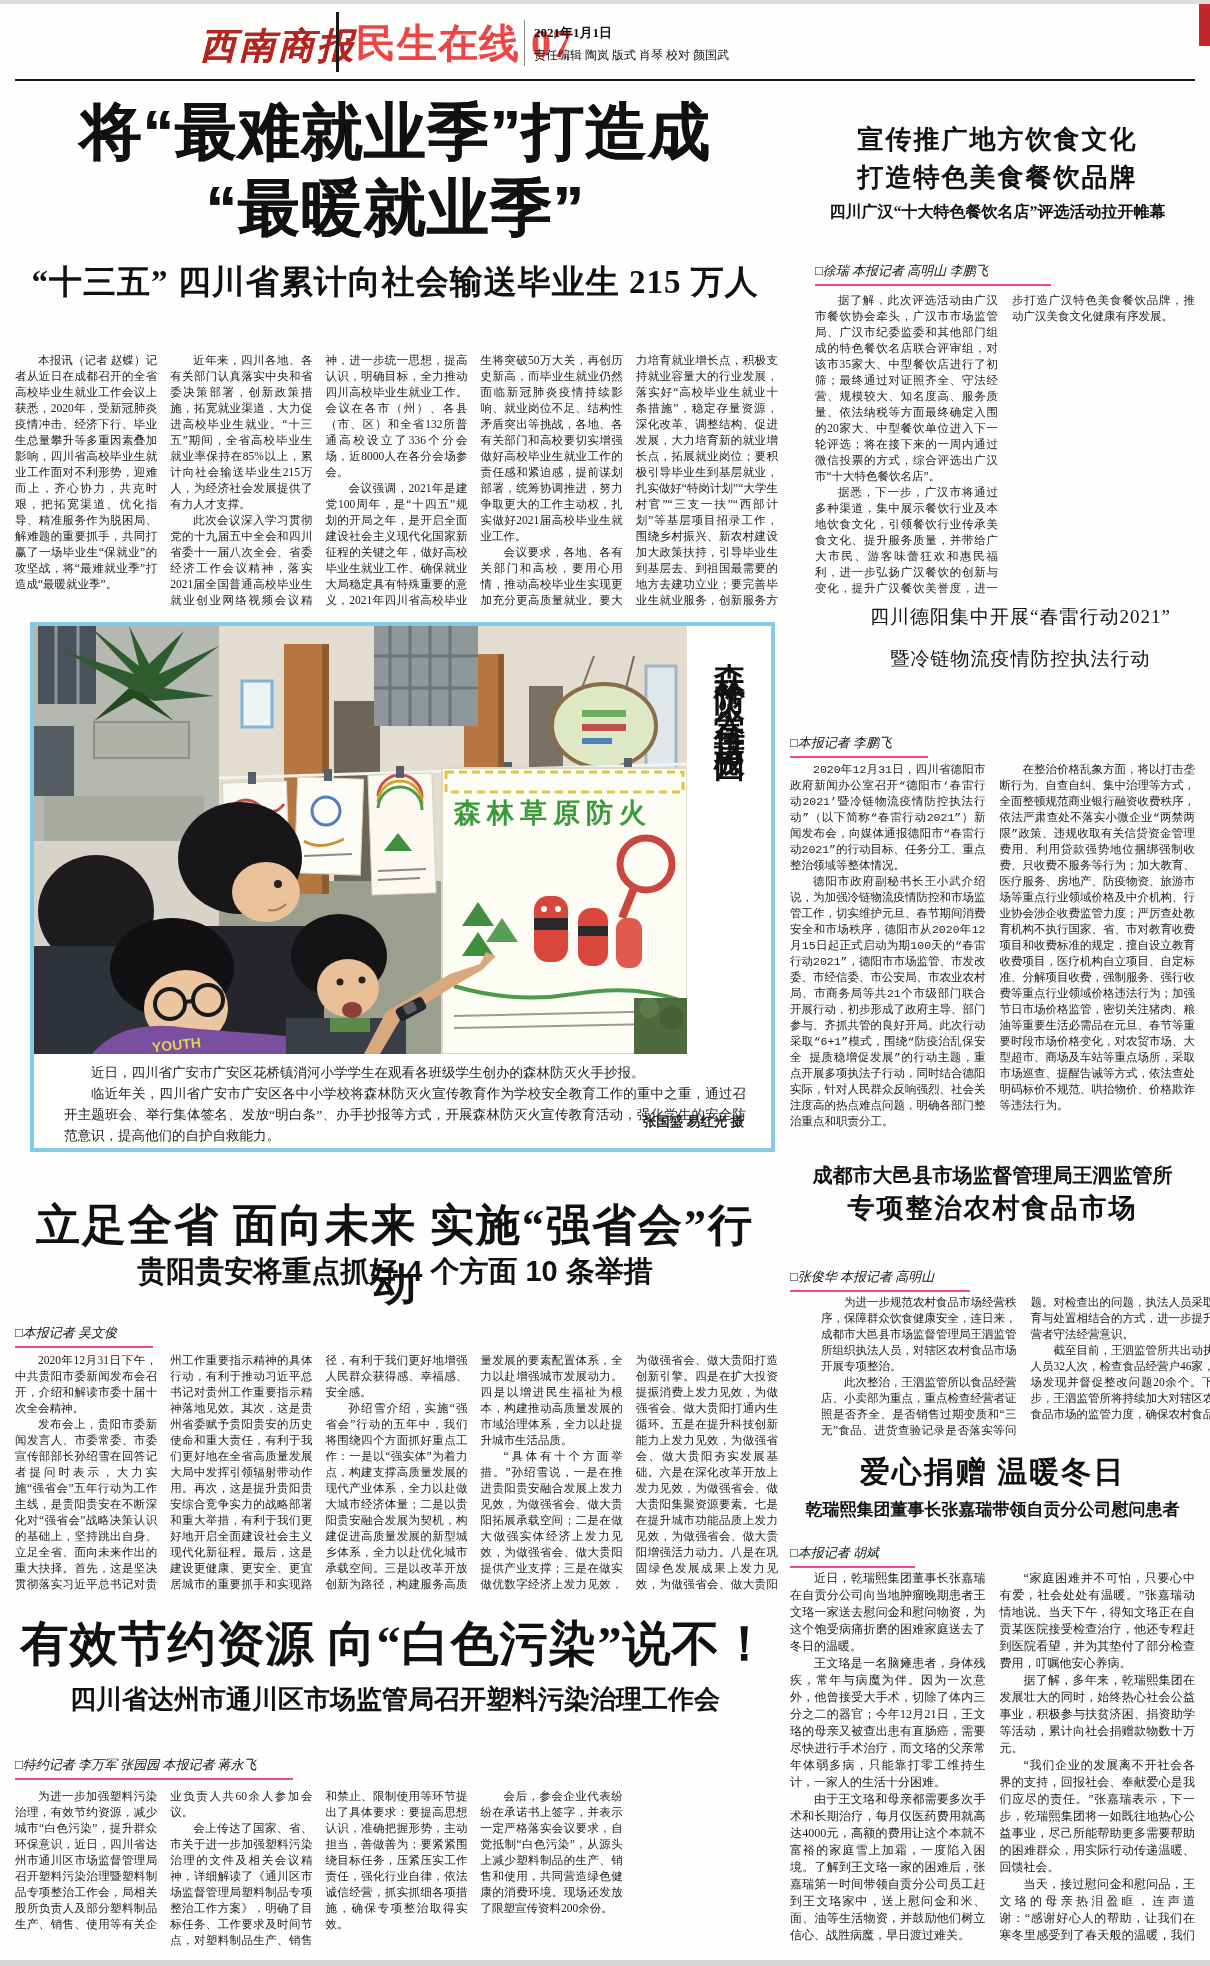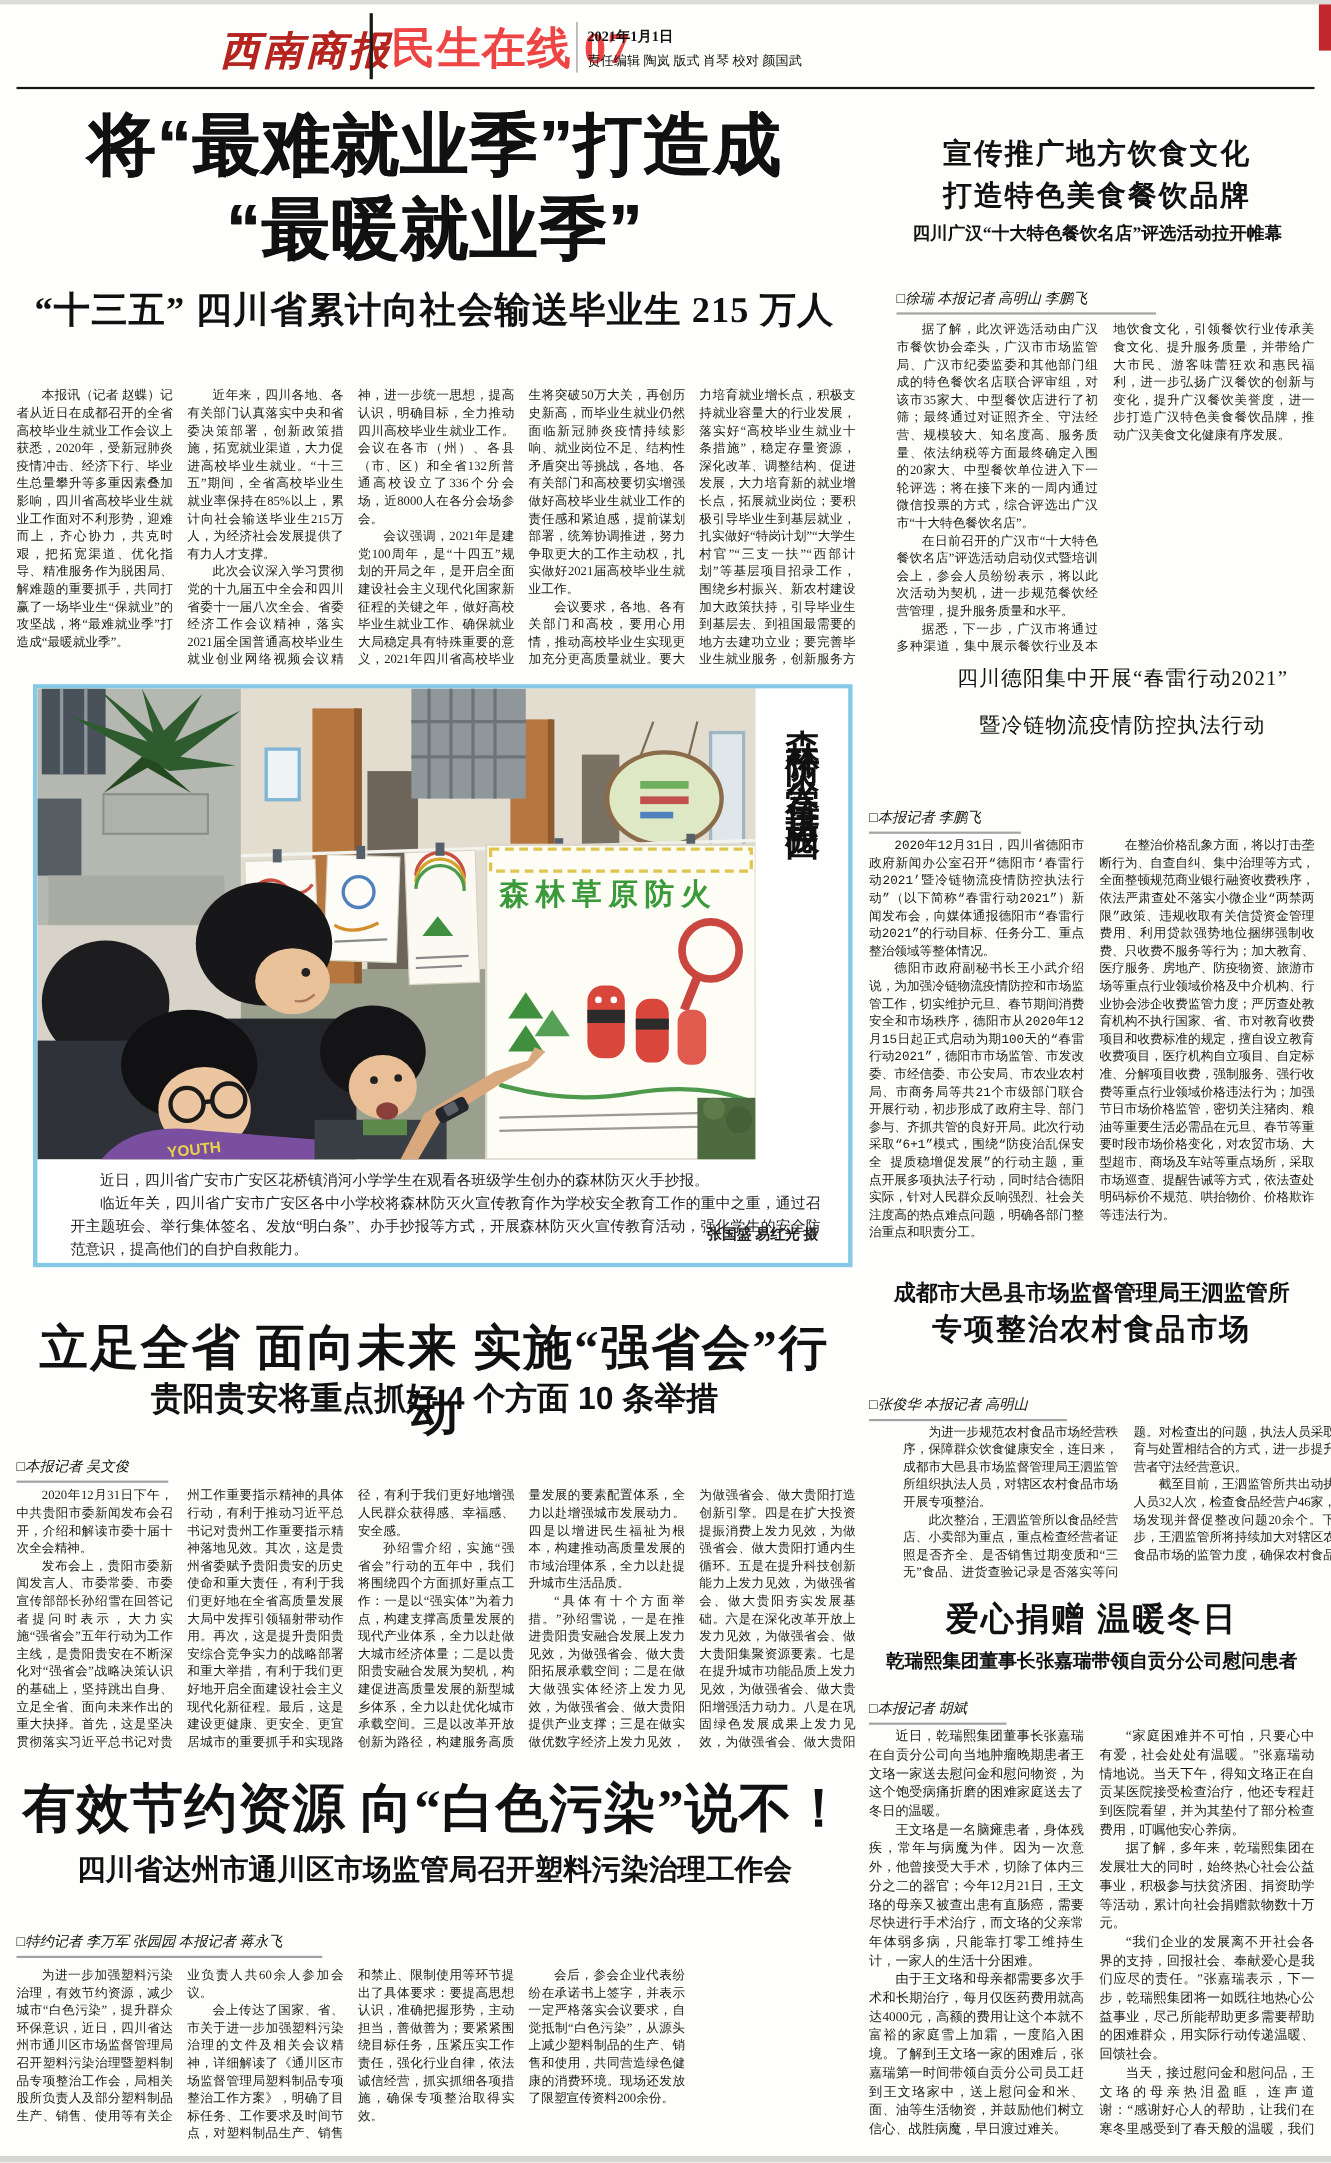--- a/index.html
+++ b/index.html
@@ -15,21 +15,21 @@
   .section-title{position:absolute;left:356px;top:16px;font-size:40px;font-weight:900;letter-spacing:1px;color:#ef4444;}
   .m-div2{position:absolute;left:524px;top:20px;width:1px;height:46px;background:#8a8a8a;}
   .m-date{position:absolute;left:534px;top:24px;font-size:13px;font-weight:700;}
   .m-staff{position:absolute;left:534px;top:47px;font-size:12px;}
   .corner-red{position:absolute;left:1199px;top:4px;width:11px;height:42px;background:#c1272d;}
   .head-rule{position:absolute;left:15px;top:79px;width:1180px;height:2px;background:#161616;}
 
   
   .hl-sans{font-family:"Liberation Sans","DejaVu Sans",sans-serif;}
   .center{text-align:center;}
-  .byline{position:absolute;font-size:13px;font-style:italic;border-bottom:2px solid #a3a3a3;
+  .byline{position:absolute;font-size:13px;font-style:italic;border-bottom:2px solid #ec4899;
           padding:0 36px 4px 0;white-space:nowrap;}
   .body-cols{position:absolute;font-size:11.5px;line-height:16px;text-align:justify;overflow:hidden;
              column-fill:auto;color:#1a1a1a;}
   .body-cols p{margin:0;text-indent:2em;}
 
   
   .a1-h{position:absolute;left:15px;width:760px;font-size:62px;font-weight:900;letter-spacing:1px;
         text-shadow:0.8px 0 #000;}
   .a1-h1{top:90px;} .a1-h2{top:166px;}
   .a1-sub{position:absolute;left:15px;top:260px;width:760px;font-size:33px;font-weight:700;letter-spacing:1px;}
@@ -277,21 +277,20 @@
     <p>会上传达了国家、省、市关于进一步加强塑料污染治理的文件及相关会议精神，详细解读了《通川区市场监督管理局塑料制品专项整治工作方案》，明确了目标任务、工作要求及时间节点，对塑料制品生产、销售和禁止、限制使用等环节提出了具体要求：要提高思想认识，准确把握形势，主动担当，善做善为；要紧紧围绕目标任务，压紧压实工作责任，强化行业自律，依法诚信经营，抓实抓细各项措施，确保专项整治取得实效。</p>
     <p>会后，参会企业代表纷纷在承诺书上签字，并表示一定严格落实会议要求，自觉抵制“白色污染”，从源头上减少塑料制品的生产、销售和使用，共同营造绿色健康的消费环境。现场还发放了限塑宣传资料200余份。</p>
   </div>
 
   <div class="a2-h a2-h1 center">宣传推广地方饮食文化</div>
   <div class="a2-h a2-h2 center">打造特色美食餐饮品牌</div>
   <div class="a2-sub center">四川广汉“十大特色餐饮名店”评选活动拉开帷幕</div>
   <div class="byline a2-byline">□徐瑞 本报记者 高明山 李鹏飞</div>
   <div class="body-cols a2-body">
     <p>据了解，此次评选活动由广汉市餐饮协会牵头，广汉市市场监管局、广汉市纪委监委和其他部门组成的特色餐饮名店联合评审组，对该市35家大、中型餐饮店进行了初筛；最终通过对证照齐全、守法经营、规模较大、知名度高、服务质量、依法纳税等方面最终确定入围的20家大、中型餐饮单位进入下一轮评选；将在接下来的一周内通过微信投票的方式，综合评选出广汉市“十大特色餐饮名店”。</p>
-    <p>在日前召开的广汉市“十大特色餐饮名店”评选活动启动仪式暨培训会上，参会人员纷纷表示，将以此次活动为契机，进一步规范餐饮经营管理，提升服务质量和水平。</p>
     <p>据悉，下一步，广汉市将通过多种渠道，集中展示餐饮行业及本地饮食文化，引领餐饮行业传承美食文化、提升服务质量，并带给广大市民、游客味蕾狂欢和惠民福利，进一步弘扬广汉餐饮的创新与变化，提升广汉餐饮美誉度，进一步打造广汉特色美食餐饮品牌，推动广汉美食文化健康有序发展。</p>
   </div>
 
   <div class="a3-h a3-h1 center">四川德阳集中开展“春雷行动2021”</div>
   <div class="a3-h a3-h2 center">暨冷链物流疫情防控执法行动</div>
   <div class="byline a3-byline">□本报记者 李鹏飞</div>
   <div class="body-cols a3-body">
     <p>2020年12月31日，四川省德阳市政府新闻办公室召开“德阳市‘春雷行动2021’暨冷链物流疫情防控执法行动”（以下简称“春雷行动2021”）新闻发布会，向媒体通报德阳市“春雷行动2021”的行动目标、任务分工、重点整治领域等整体情况。</p>
     <p>德阳市政府副秘书长王小武介绍说，为加强冷链物流疫情防控和市场监管工作，切实维护元旦、春节期间消费安全和市场秩序，德阳市从2020年12月15日起正式启动为期100天的“春雷行动2021”，德阳市市场监管、市发改委、市经信委、市公安局、市农业农村局、市商务局等共21个市级部门联合开展行动，初步形成了政府主导、部门参与、齐抓共管的良好开局。此次行动采取“6+1”模式，围绕“防疫治乱保安全 提质稳增促发展”的行动主题，重点开展多项执法子行动，同时结合德阳实际，针对人民群众反响强烈、社会关注度高的热点难点问题，明确各部门整治重点和职责分工。</p>
     <p>在整治价格乱象方面，将以打击垄断行为、自查自纠、集中治理等方式，全面整顿规范商业银行融资收费秩序，依法严肃查处不落实小微企业“两禁两限”政策、违规收取有关信贷资金管理费用、利用贷款强势地位捆绑强制收费、只收费不服务等行为；加大教育、医疗服务、房地产、防疫物资、旅游市场等重点行业领域价格及中介机构、行业协会涉企收费监管力度；严厉查处教育机构不执行国家、省、市对教育收费项目和收费标准的规定，擅自设立教育收费项目，医疗机构自立项目、自定标准、分解项目收费，强制服务、强行收费等重点行业领域价格违法行为；加强节日市场价格监管，密切关注猪肉、粮油等重要生活必需品在元旦、春节等重要时段市场价格变化，对农贸市场、大型超市、商场及车站等重点场所，采取市场巡查、提醒告诫等方式，依法查处明码标价不规范、哄抬物价、价格欺诈等违法行为。</p>

